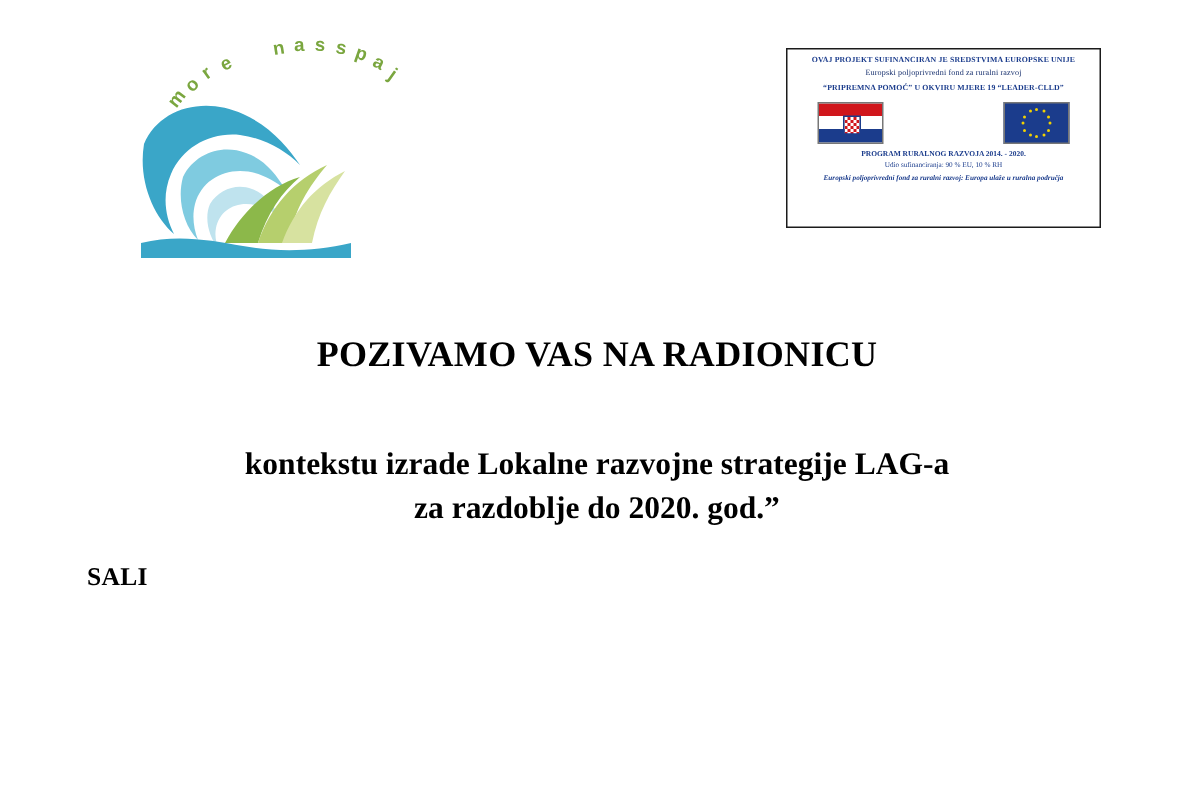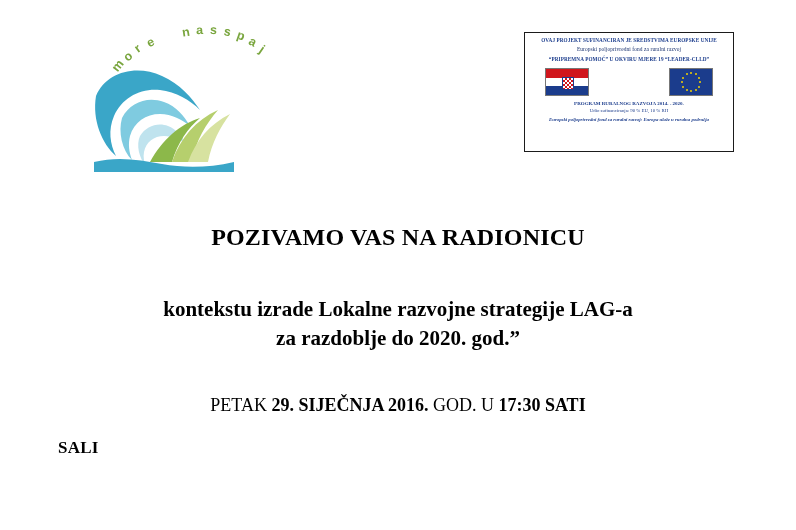--- a/index.html
+++ b/index.html
@@ -302,20 +302,17 @@
 
   <div class="body-text">
 
     <div class="invite">POZIVAMO VAS NA RADIONICU</div>
 
     <div class="topic">
       <div>kontekstu izrade Lokalne razvojne strategije LAG-a</div>
       <div>za razdoblje do 2020. god.”</div>
     </div>
 
-    <div class="when">
-      <span>PETAK </span><b>29. SIJEČNJA 2016.</b><span> GOD. U </span><b>17:30 SATI</b>
-    </div>
 
     <div class="hall">SALI</div>
   </div>
 
 </div>
 
 </body></html>

